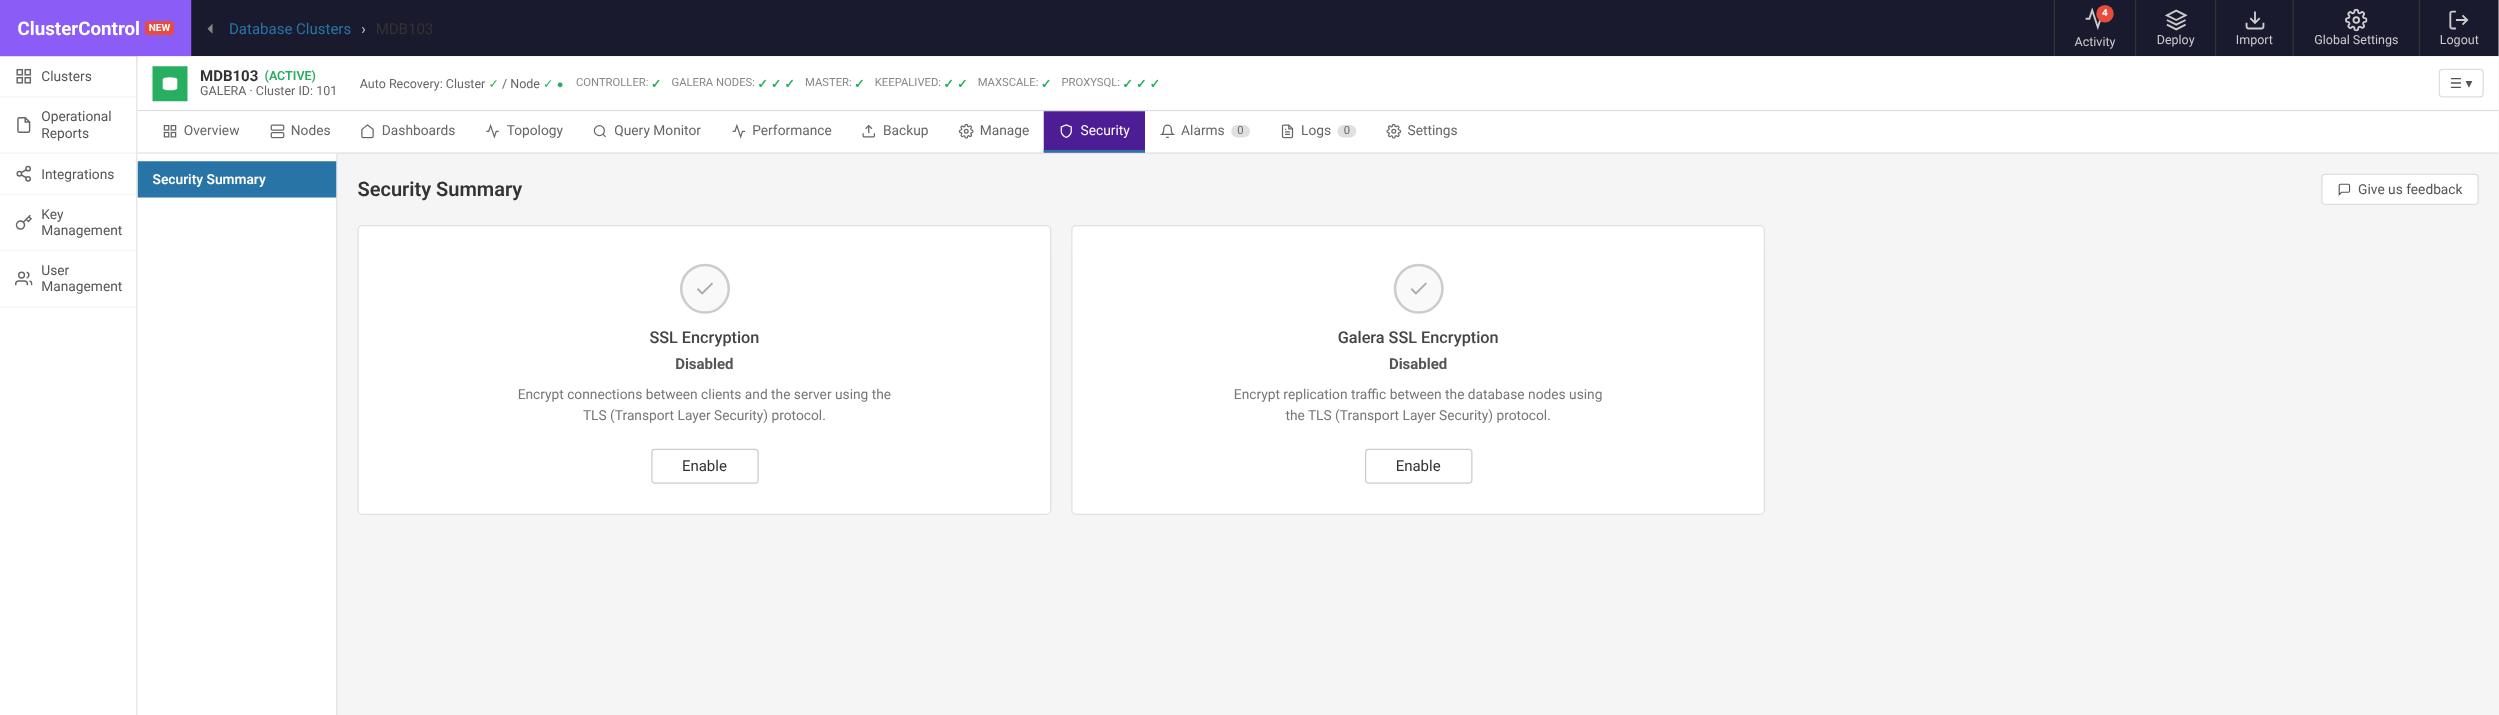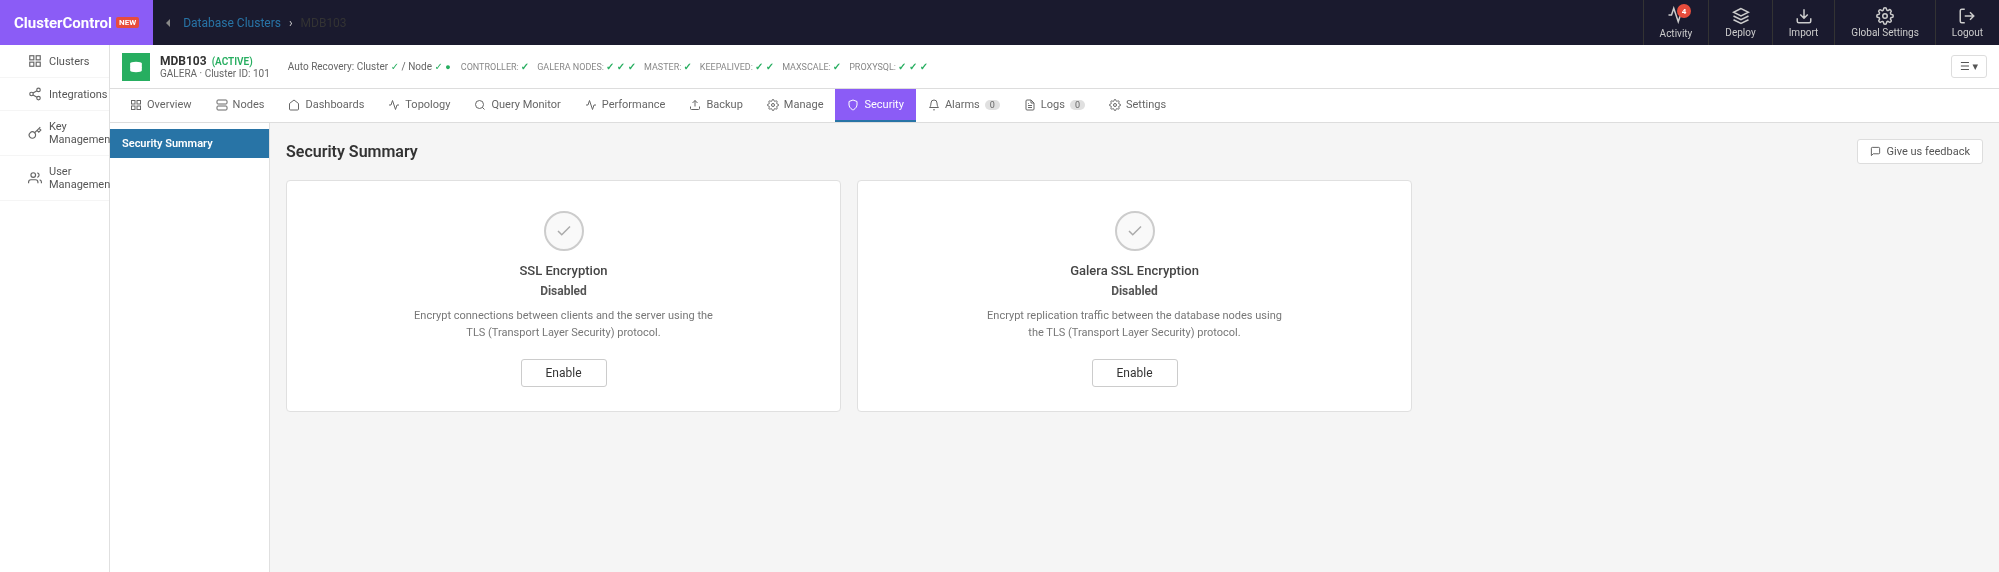--- a/index.html
+++ b/index.html
@@ -97,21 +97,21 @@
       color: #555;
     }
     .search-hint {
       font-size: 9px;
       color: #aaa;
     }
     .sidebar-item {
       display: flex;
       align-items: center;
       gap: 7px;
-      padding: 9px 28px;
+      padding: 9px 12px;
       cursor: pointer;
       color: #555;
       font-size: 11px;
       border-bottom: 1px solid #f5f5f5;
     }
     .sidebar-item svg { width: 14px; height: 14px; flex-shrink: 0; }
     .sidebar-bottom {
       margin-top: auto;
       border-top: 1px solid #f0f0f0;
     }
@@ -203,21 +203,21 @@
       gap: 5px;
       padding: 9px 12px;
       cursor: pointer;
       color: #666;
       font-size: 11px;
       border-bottom: 2px solid transparent;
       white-space: nowrap;
     }
     .tab-item.active {
       color: #fff;
-      background: #8b5cf6;
+      background: #4c1d95;
       border-bottom: 2px solid #2874a6;
     }
     .tab-item svg { width: 12px; height: 12px; }
     .tab-badge {
       background: #e0e0e0;
       border-radius: 8px;
       padding: 0 5px;
       font-size: 9px;
     }
 
@@ -374,20 +374,27 @@
   <div class="sidebar">
 
     <div class="sidebar-item">
       <svg viewBox="0 0 24 24" fill="none" stroke="#666" stroke-width="2">
           <rect x="3" y="3" width="7" height="7"></rect>
           <rect x="14" y="3" width="7" height="7"></rect>
           <rect x="3" y="14" width="7" height="7"></rect>
           <rect x="14" y="14" width="7" height="7"></rect>
         </svg>
       <span>Clusters</span>
+    </div>
+    <div class="sidebar-item">
+      <svg viewBox="0 0 24 24" fill="none" stroke="#666" stroke-width="2">
+          <path d="M14 2H6a2 2 0 00-2 2v16a2 2 0 002 2h12a2 2 0 002-2V8z"></path>
+          <polyline points="14 2 14 8 20 8"></polyline>
+        </svg>
+      <span>Operational Reports</span>
     </div>
     <div class="sidebar-item">
       <svg viewBox="0 0 24 24" fill="none" stroke="#666" stroke-width="2">
           <circle cx="18" cy="5" r="3"></circle>
           <circle cx="6" cy="12" r="3"></circle>
           <circle cx="18" cy="19" r="3"></circle>
           <line x1="8.59" y1="13.51" x2="15.42" y2="17.49"></line>
           <line x1="15.41" y1="6.51" x2="8.59" y2="10.49"></line>
         </svg>
       <span>Integrations</span>

